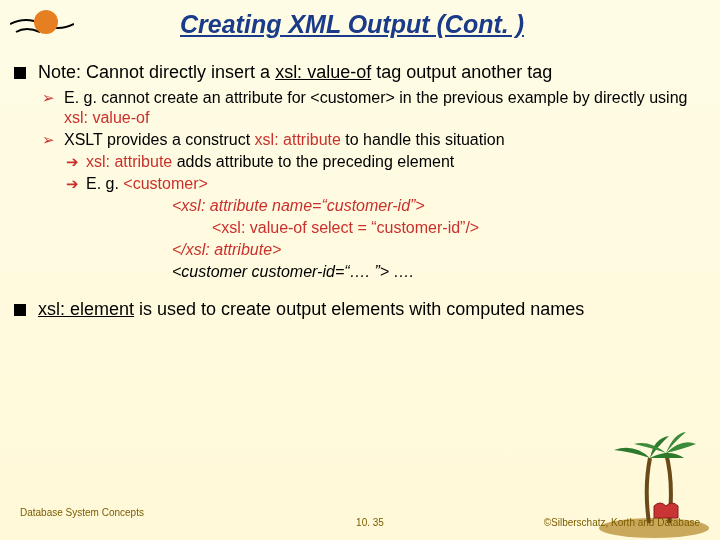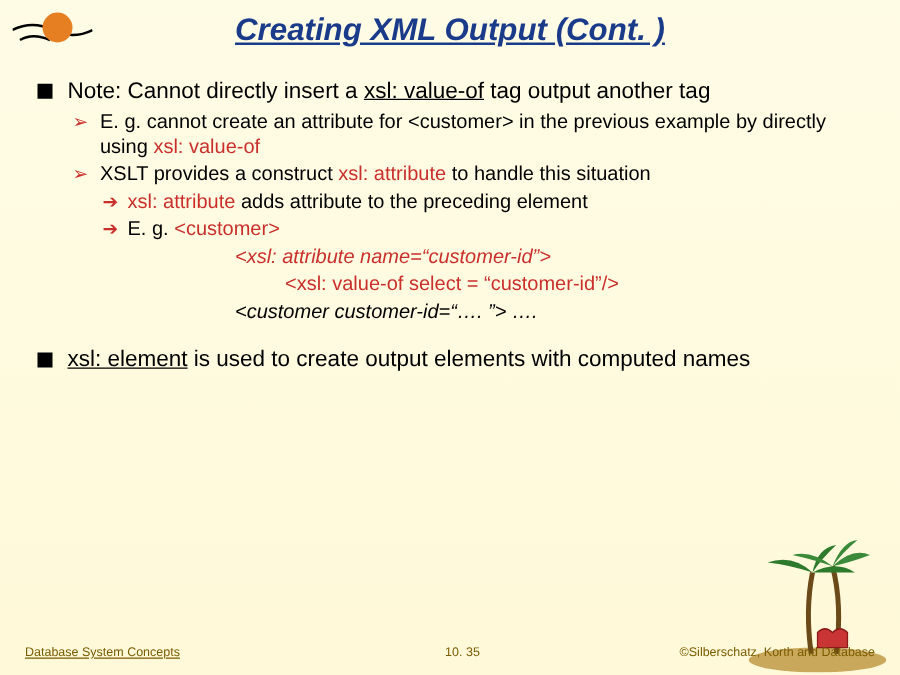--- a/index.html
+++ b/index.html
@@ -7,21 +7,21 @@
     padding: 0;
     width: 720px;
     height: 540px;
     background: linear-gradient(to bottom, #fffce6 0%, #fff9d9 100%);
     font-family: Arial, Helvetica, sans-serif;
     position: relative;
     overflow: hidden;
     box-sizing: border-box;
   }
   .slide {
-    padding: 10px 30px 0 30px;
+    padding: 10px 30px 0 14px;
     height: 100%;
     box-sizing: border-box;
     position: relative;
   }
   .title {
     color: #1a3a8a;
     font-weight: bold;
     font-style: italic;
     font-size: 25px;
     text-align: center;
@@ -93,21 +93,21 @@
   .footer {
     position: absolute;
     bottom: 12px;
     left: 0;
     width: 720px;
     font-size: 10px;
     color: #7a5c00;
     box-sizing: border-box;
     padding: 0 20px;
   }
-  .footer .fl { position: absolute; left: 20px; bottom: 0; text-decoration: underline; }
+  .footer .fl { position: absolute; left: 20px; bottom: 10px; }
   .footer .fc { position: absolute; left: 0; right: 0; text-align: center; bottom: 0; padding-left: 20px; }
   .footer .fr { position: absolute; right: 20px; bottom: 0; }
   .deco-sun {
     position: absolute;
     left: 10px;
     top: 6px;
     width: 64px;
     height: 48px;
     pointer-events: none;
   }
@@ -167,20 +167,21 @@
       <span class="red">xsl: attribute</span><span> adds attribute to the preceding element</span>
     </div>
 
     <div class="l3">
       <span class="bullet">➔</span>
       <span>E. g.  </span><span class="red">&lt;customer&gt;</span>
     </div>
 
     <div class="l5 red">&lt;xsl: attribute name=“customer-id”&gt;</div>
     <div class="l6 red">&lt;xsl: value-of select = “customer-id”/&gt;</div>
+    <div class="l5 red">&lt;/xsl: attribute&gt;</div>
     <div class="l5">&lt;customer  customer-id=“…. ”&gt; ….</div>
 
     <div class="l1" style="margin-top:16px">
       <span class="bullet"></span>
       <span class="u">xsl: element</span><span> is used to create output elements with computed names</span>
     </div>
 
   </div>
 </div>
 

